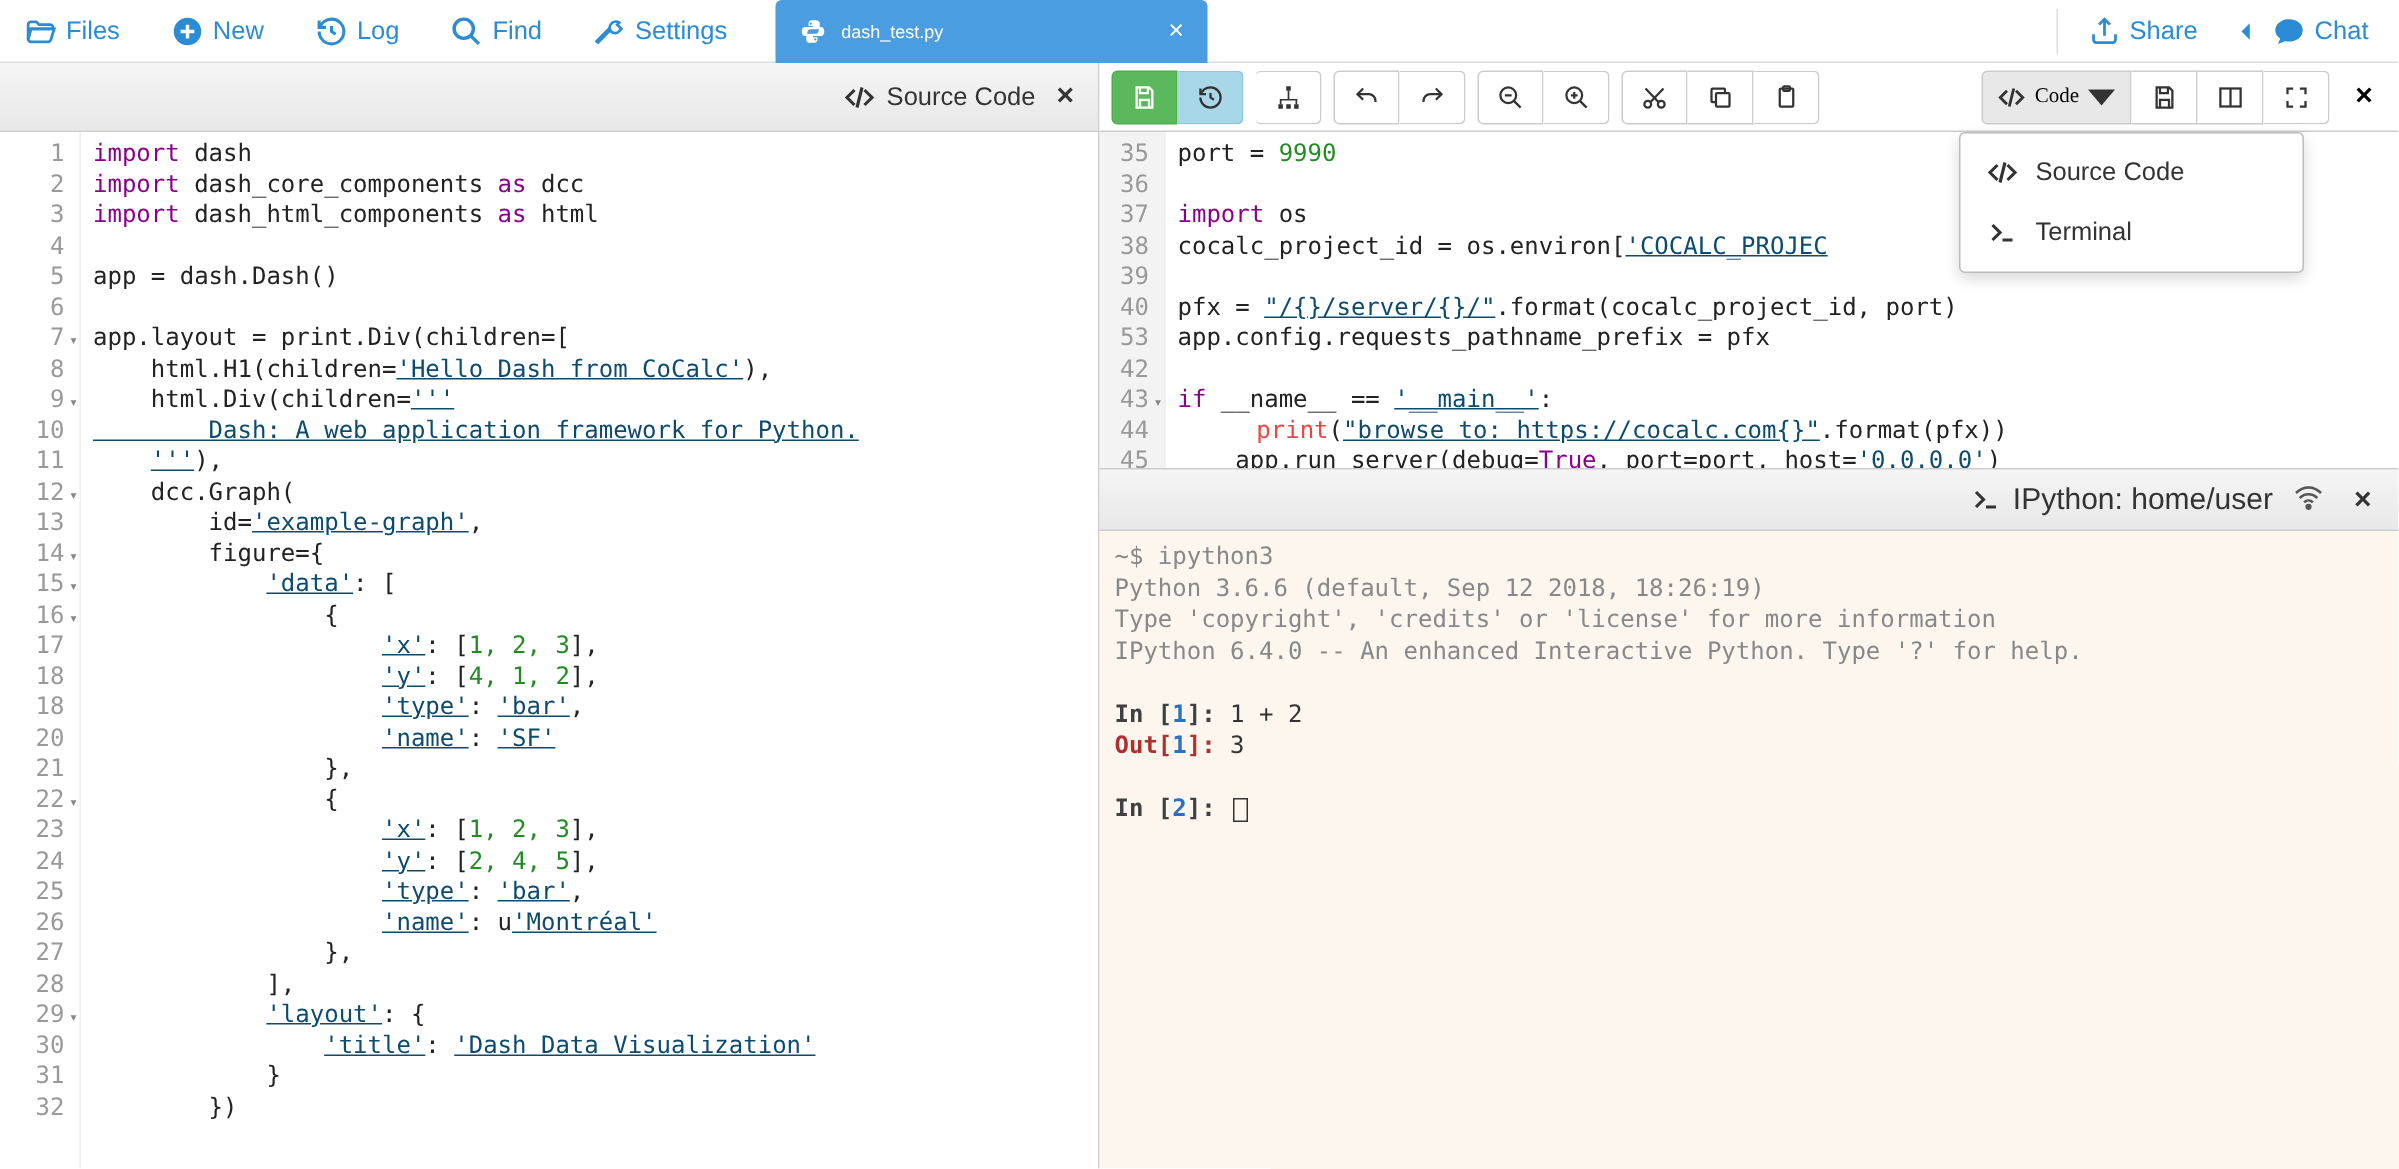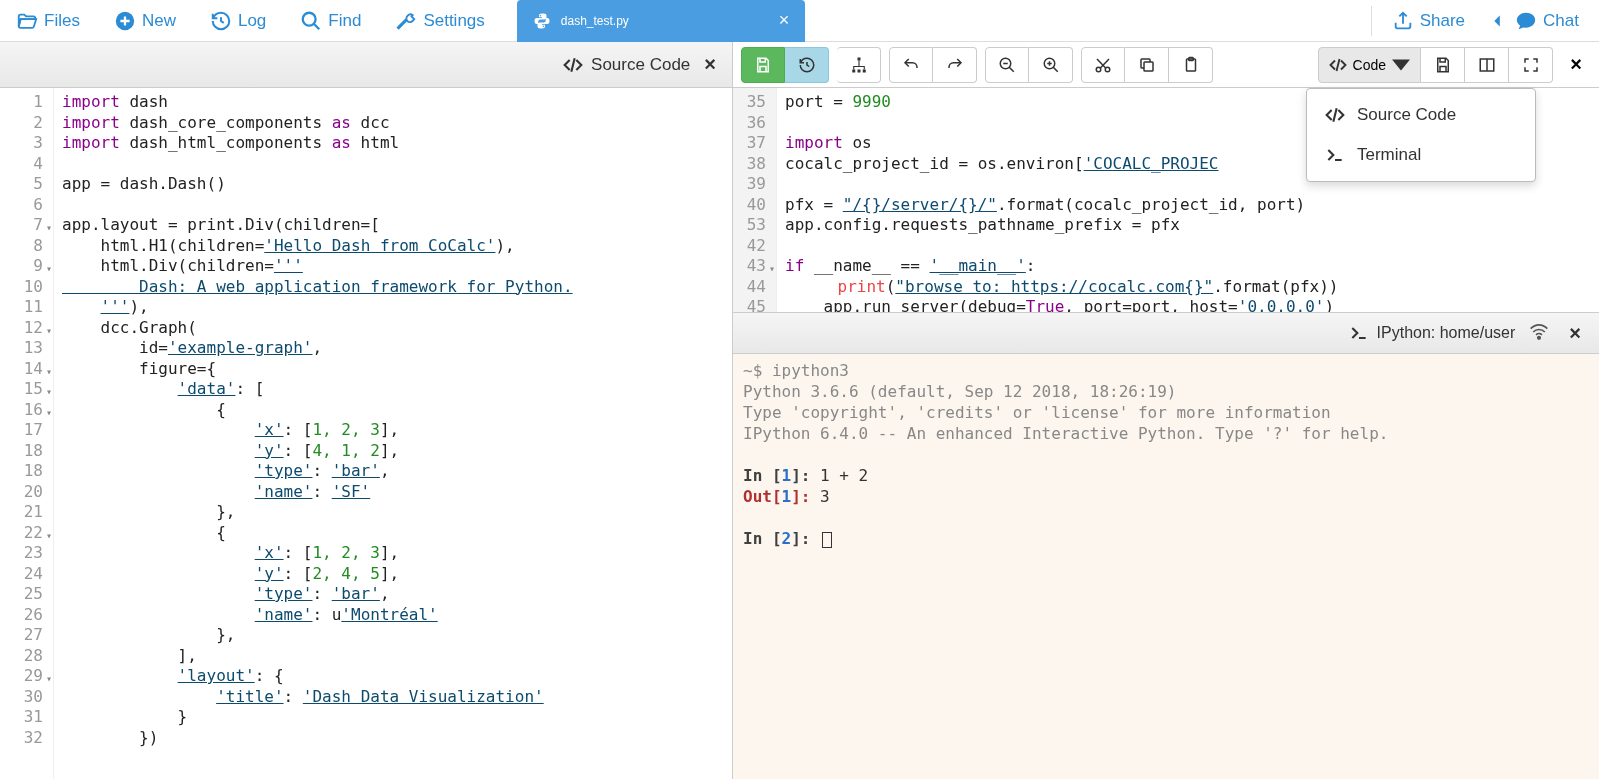--- a/index.html
+++ b/index.html
@@ -24,21 +24,21 @@
   
   .pane-header { display: flex; align-items: center; height: 46px; background: linear-gradient(#f5f5f5,#e8e8e8); border-bottom: 1px solid #ccc; padding: 0 10px; justify-content: flex-end; gap: 8px; }
   .pane-header-title { display:flex; align-items:center; gap:8px; font-size:17px; color:#333; }
   .pane-header-close { font-size: 20px; font-weight: bold; cursor: pointer; padding: 0 6px; color:#333;}
 
   
   .right-toolbar { display:flex; align-items:center; height:46px; background:#fff; border-bottom:1px solid #ccc; padding:0 8px; gap:8px; }
   .tb-group { display:flex; gap:0; }
   .tb-btn { display:flex; align-items:center; justify-content:center; width:44px; height:36px; border:1px solid #ccc; background:#fff; cursor:pointer; }
   .tb-btn:not(:first-child){ border-left:none;}
-  .tb-btn:first-child { border-radius:4px 0 0 4px;}
+  .tb-btn:first-child { border-radius:4px 0 0 4px;font-family:Liberation Serif, serif;}
   .tb-btn:last-child { border-radius:0 4px 4px 0;}
   .tb-btn.single { border-radius:4px; }
   .tb-btn.green { background:#5cb85c; border-color:#4cae4c; color:#fff;}
   .tb-btn.blue  { background:#a8d7e8; border-color:#8cc7dc;}
   .tb-btn svg { width:18px; height:18px; }
   .tb-btn.code-dd { width:auto; padding:0 10px; gap:6px; background:#e8e8e8;}
   .spacer { flex:1; }
 
   
   .dropdown { position:absolute; top:88px; right:63px; width:230px; background:#fff; border:1px solid #bbb; border-radius:4px; box-shadow:0 4px 10px rgba(0,0,0,.15); z-index:10; padding:6px 0;}
@@ -57,21 +57,21 @@
   .builtin { color:#ef4444;margin-left:14px;}
   .as { color:#8b008b;}
 
   
   .right-editor-wrap { height:224px; display:flex; flex-direction:column;}
   .right-editor { display:flex; flex:1; overflow:hidden; font-family:Menlo,Monaco,Consolas,monospace; font-size:16px; line-height:20.5px;}
   .right-editor .gutter { width:44px; background:#f3f3f3; }
   
   
   .term-header { display:flex; align-items:center; justify-content:flex-end; gap:14px; height:42px; background:linear-gradient(#f5f5f5,#e8e8e8); border-top:1px solid #ccc; border-bottom:1px solid #ccc; padding:0 12px;}
-  .term-header-title { display:flex; align-items:center; gap:8px; font-size:16px; color:#333;}
+  .term-header-title { display:flex; align-items:center; gap:8px; font-size:20px; color:#333;}
   .term-body { flex:1; background:#fcf6ee; font-family:Menlo,Monaco,Consolas,monospace; font-size:16px; line-height:21px; padding:6px 10px; color:#888; white-space:pre; overflow:hidden;}
   .tin { color:#404040; font-weight:bold;}
   .tnum { color:#2a6fc9; font-weight:bold;}
   .tout { color:#b03030; font-weight:bold;}
   .tval { color:#333;}
   .cursor-box { display:inline-block; width:10px; height:16px; border:1.5px solid #333; vertical-align:middle; margin-left:2px;}
   .wifi-icon svg{width:20px;height:20px;}
 </style>
 </head>
 <body>

